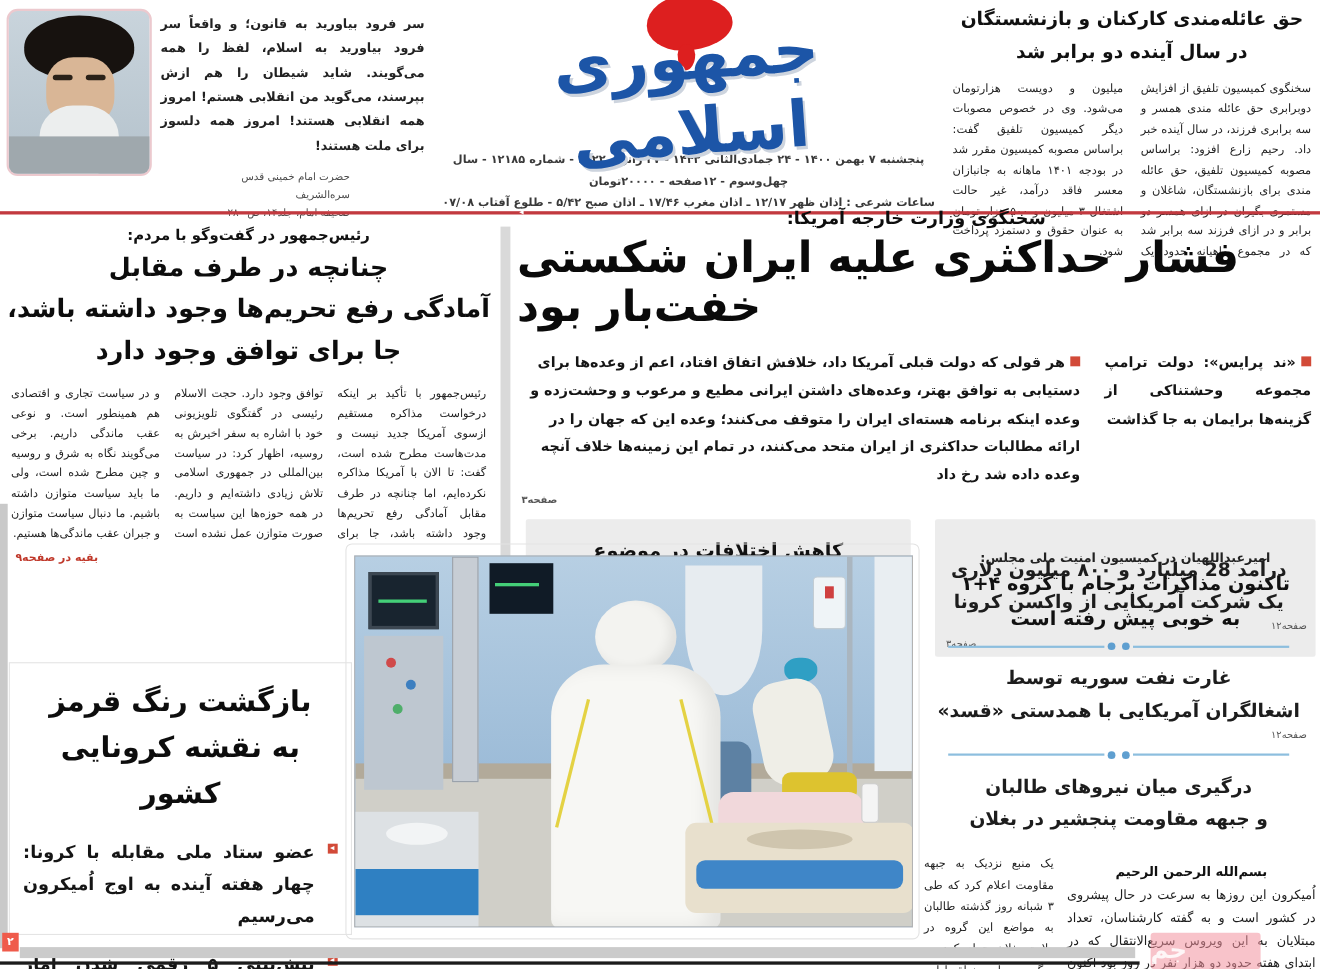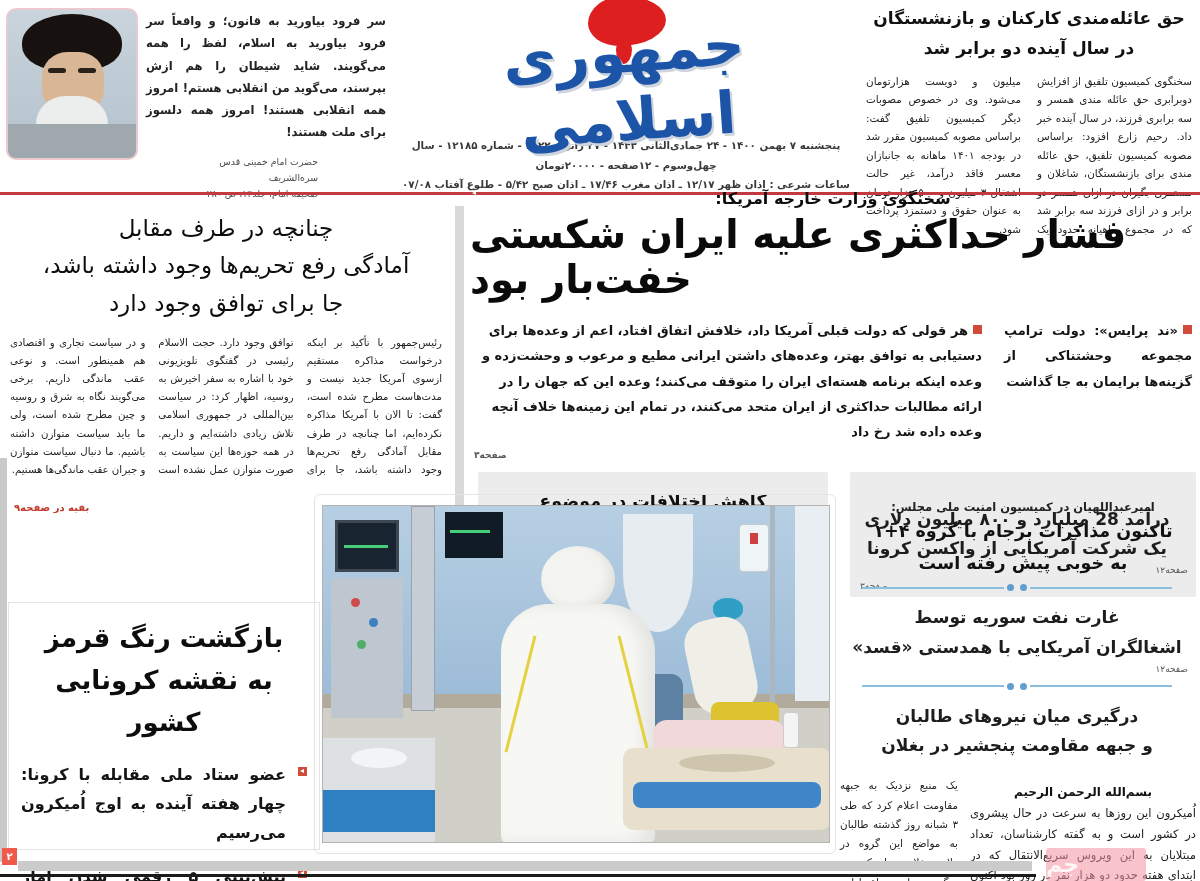--- a/index.html
+++ b/index.html
@@ -42,21 +42,21 @@
   .robe { position:absolute; bottom:0; left:0; width:100%; height:34px; background:#9fa8ad; }
   .quote-text { position:absolute; top:6px; left:146px; width:240px; font-size:11.6px; font-weight:bold;
                 line-height:1.92; color:#222; }
   .quote-attrib { position:absolute; top:150px; left:168px; width:150px; font-size:9.4px; color:#4a4a4a; line-height:1.7; }
 
   .red-line { position:absolute; top:192px; left:0; width:1200px; height:3px; background:#c2393f; }
 
   
   .president-article { position:absolute; top:206px; left:0; width:452px; }
   .president-article .kicker { text-align:center; font-size:13.5px; font-weight:bold; color:#111; }
-  .president-article .hl { margin-top:4px; text-align:center; font-size:23px; font-weight:normal;
+  .president-article .hl { margin-top:4px; text-align:center; font-size:23px; font-weight:bold;
                            line-height:1.62; color:#0d0d0d; }
   .president-article .body { margin-top:12px; padding:0 10px; column-count:3; column-gap:13px;
                              font-size:10.2px; line-height:1.78; color:#222; height:152px; overflow:hidden; }
   .president-cont { position:absolute; top:502px; left:14px; font-size:10px; font-weight:bold; color:#c0392b; }
 
   .col-divider { position:absolute; top:206px; left:455px; width:9px; height:300px; background:#d9d9d9; }
 
   .main-article { position:absolute; top:189px; left:470px; width:726px; }
   .main-article .kicker { text-align:center; font-size:16px; font-weight:bold; color:#0d0d0d; }
   .main-article .hl { margin-top:4px; text-align:left; font-size:39px; font-weight:bold; color:#0a0a0a; }
@@ -187,20 +187,21 @@
       <span class="robe"></span>
     </div>
     <div class="quote-text just">سر فرود بیاورید به قانون؛ و واقعاً سر فرود بیاورید به اسلام، لفظ را همه می‌گویند. شاید شیطان را هم ازش بپرسند، می‌گوید من انقلابی هستم! امروز همه انقلابی هستند! امروز همه دلسوز برای ملت هستند!</div>
     <div class="quote-attrib preline">حضرت امام خمینی قدس سره‌الشریف
 صحیفه امام، جلد۱۴، ص ۲۸۰</div>
   </div>
 
   <div class="red-line"></div>
 
   <div class="president-article">
+    <div class="kicker">رئیس‌جمهور در گفت‌وگو با مردم:</div>
     <div class="hl preline">چنانچه در طرف مقابل
 آمادگی رفع تحریم‌ها وجود داشته باشد،
 جا برای توافق وجود دارد</div>
     <div class="body just">رئیس‌جمهور با تأکید بر اینکه درخواست مذاکره مستقیم ازسوی آمریکا جدید نیست و مدت‌هاست مطرح شده است، گفت: تا الان با آمریکا مذاکره نکرده‌ایم، اما چنانچه در طرف مقابل آمادگی رفع تحریم‌ها وجود داشته باشد، جا برای توافق وجود دارد. حجت الاسلام رئیسی در گفتگوی تلویزیونی خود با اشاره به سفر اخیرش به روسیه، اظهار کرد: در سیاست بین‌المللی در جمهوری اسلامی تلاش زیادی داشته‌ایم و داریم. در همه حوزه‌ها این سیاست به صورت متوازن عمل نشده است و در سیاست تجاری و اقتصادی هم همینطور است. و نوعی عقب ماندگی داریم. برخی می‌گویند نگاه به شرق و روسیه و چین مطرح شده است، ولی ما باید سیاست متوازن داشته باشیم. ما دنبال سیاست متوازن و جبران عقب ماندگی‌ها هستیم.</div>
   </div>
   <div class="president-cont">بقیه در صفحه۹</div>
 
   <div class="col-divider"></div>
 
   <div class="main-article">

